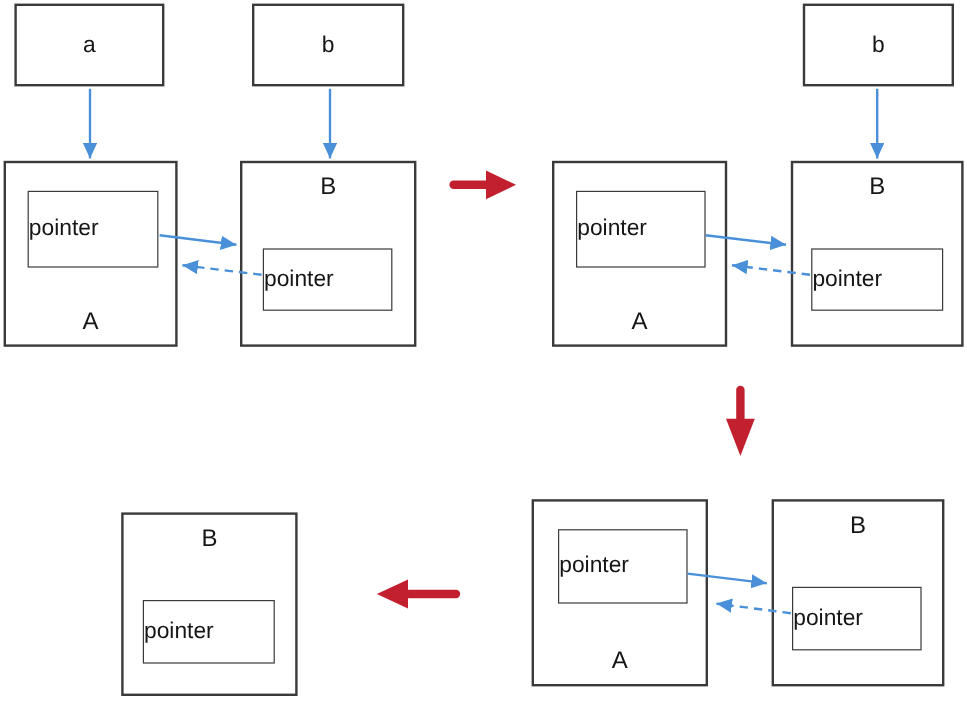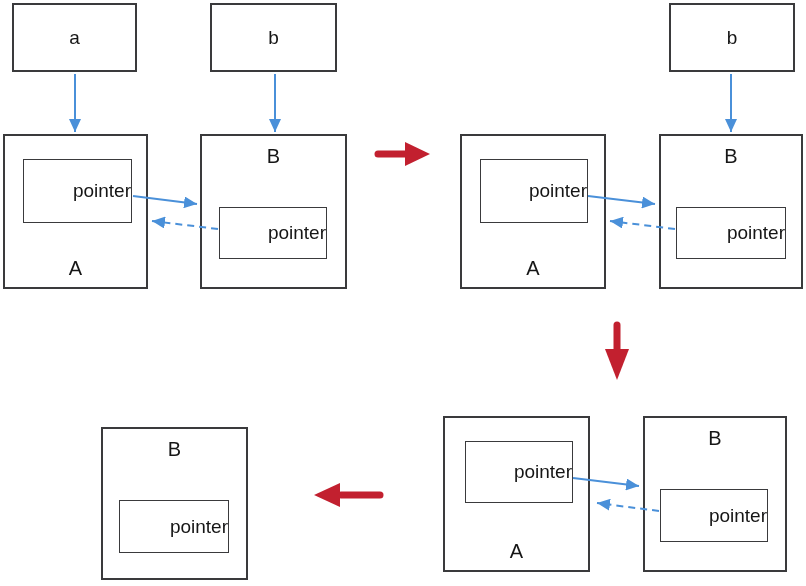--- a/index.html
+++ b/index.html
@@ -24,21 +24,21 @@
     align-items: center;
     justify-content: center;
     font-size: 19px;
   }
   .pbox {
     position: absolute;
     border: 1.5px solid var(--box_border, #3a3a3c);
     background: #fff;
     display: flex;
     align-items: center;
-    justify-content: flex-end;
+    justify-content: flex-start;
     font-size: 19px;
     z-index: 2;
   }
   
   .obox {
     position: absolute;
     border: 2px solid var(--box_border, #3a3a3c);
     background: #fff;
     z-index: 1;
   }

